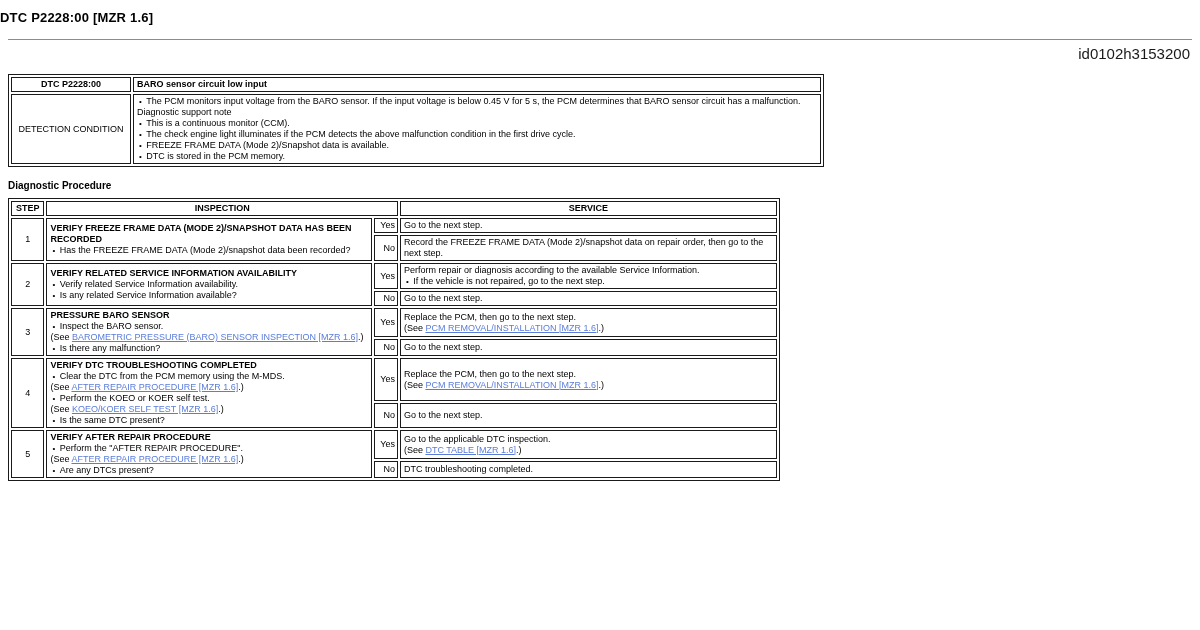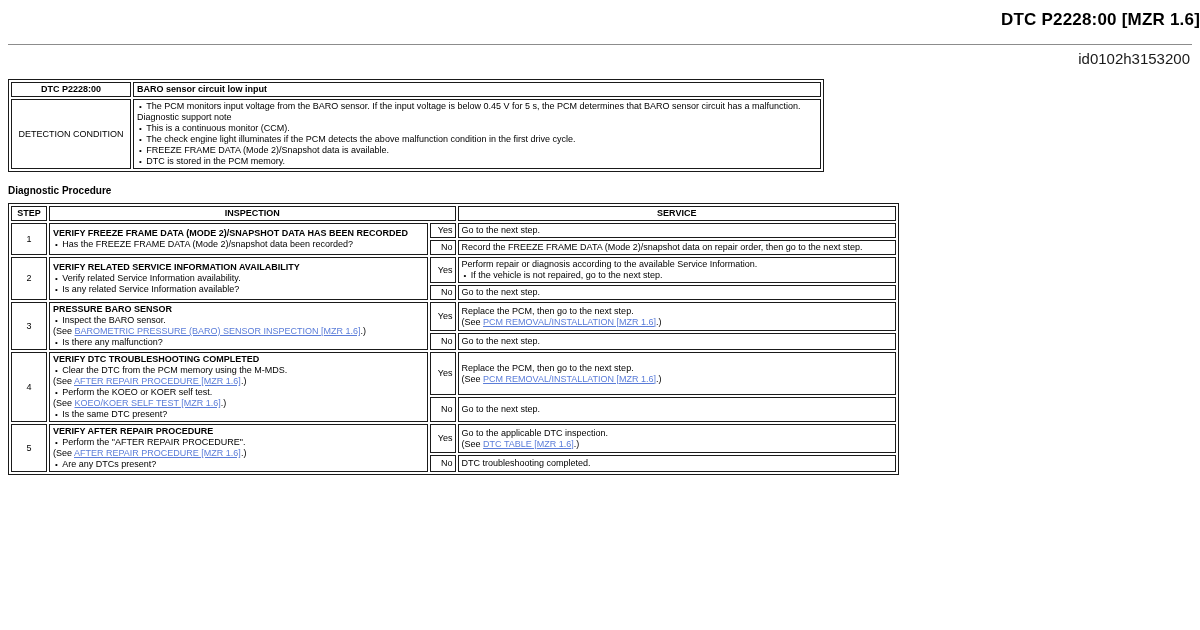--- a/index.html
+++ b/index.html
@@ -2,21 +2,21 @@
 <html><head>
 <meta charset="utf-8">
 <style>
   html,body{margin:0;padding:0;}
   body{
     width:1200px;height:630px;background:#ffffff;color:#000;
     font-family:"Liberation Sans",sans-serif;
     position:relative;overflow:hidden;
   }
   .page-title{
-    text-align:right;font-weight:bold;font-size:17px;
+    text-align:left;font-weight:bold;font-size:13px;
     margin:10px 0 0 0;letter-spacing:.2px;
   }
   .rule{
     border:none;border-top:1px solid #8c8c8c;margin:14px 8px 0 8px;
   }
   .doc-id{
     text-align:right;font-size:15px;color:#1a1a1a;margin:5px 10px 0 0;
   }
   table{
     border-collapse:separate;border-spacing:2px;
@@ -26,21 +26,21 @@
     border:1px solid #1a1a1a;vertical-align:middle;
     font-size:9px;line-height:11px;padding:1px 3px;
   }
   th{font-weight:bold;text-align:center;padding:1px 2px;}
   
   .summary-table{margin:12px 0 1px 8px;width:816px;table-layout:fixed;}
   .summary-table .label-cell{width:112px;text-align:center;}
   .summary-table .bold{font-weight:bold;}
   
   .procedure-heading{font-size:10px;font-weight:bold;margin:13px 0 3px 8px;}
-  .procedure-table{margin:7px 0 0 8px;width:891px;}
+  .procedure-table{margin:7px 0 0 8px;width:772px;}
   .procedure-table .col-step{width:34px;}
   .procedure-table .col-inspection{width:358px;}
   .procedure-table .col-yn{width:24px;}
   .procedure-table .col-action{width:414px;}
   .step-cell{text-align:center;}
   .yn-cell{text-align:right;padding:1px 2px;}
   
   .line{line-height:11px;}
   .line.title{font-weight:bold;}
   .line.subtitle{font-weight:normal;}

